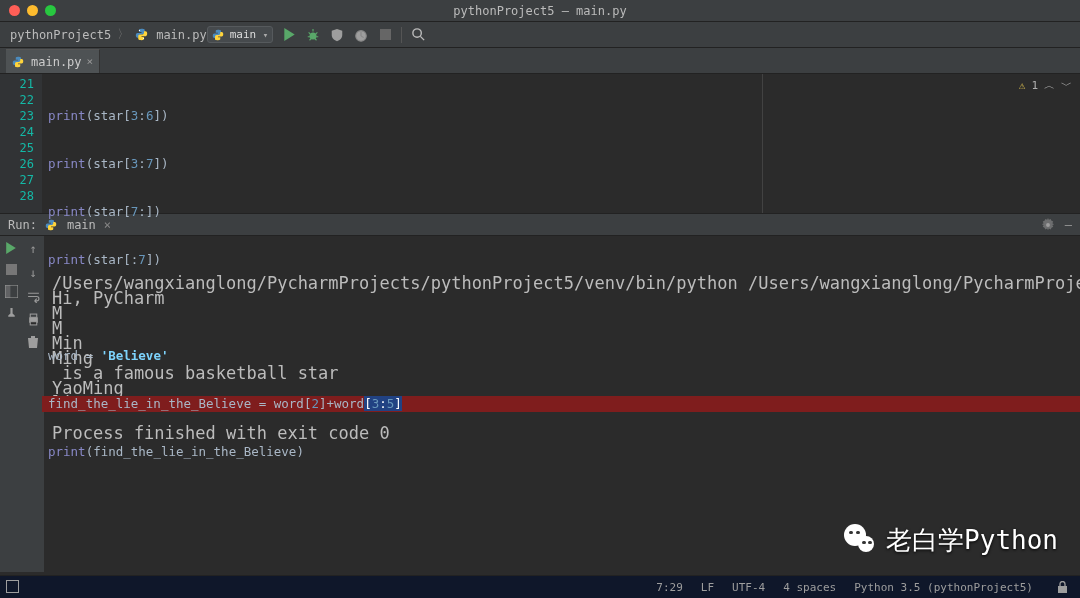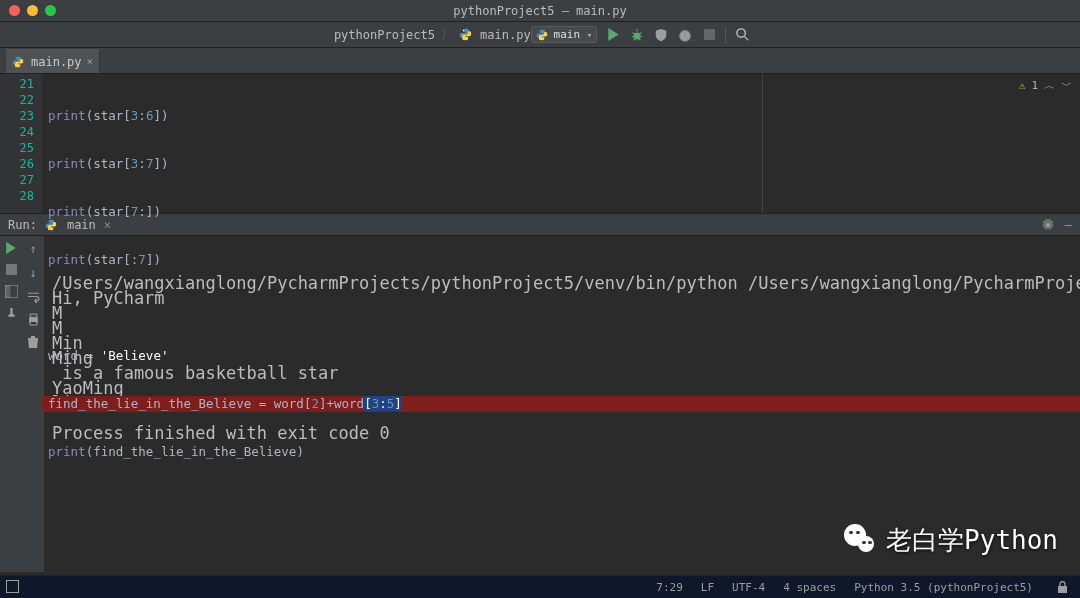--- a/index.html
+++ b/index.html
@@ -4,41 +4,41 @@
 <style>
   * { margin:0; padding:0; box-sizing:border-box; font-family: "Menlo","Consolas",monospace; }
   body { width:1080px; height:598px; background:#2b2b2b; color:#a9b7c6; font-size:12px; overflow:hidden; position:relative; }
   
   .titlebar { height:22px; background:#3c3f41; display:flex; align-items:center; position:relative; border-bottom:1px solid #222; }
   .traffic { display:flex; gap:7px; margin-left:9px; }
   .traffic span { width:11px; height:11px; border-radius:50%; display:block; }
   .t-close{background:#ff5f57;} .t-min{background:#febc2e;} .t-max{background:#28c840;}
   .titlebar .title { position:absolute; left:50%; transform:translateX(-50%); color:#bbb; font-size:12px;}
   
-  .navrow { height:26px; background:#3c3f41; display:flex; align-items:center; justify-content:center; border-bottom:1px solid #222; padding:0 6px 0 10px; color:#bbb; }
+  .navrow { height:26px; background:#3c3f41; display:flex; align-items:center; justify-content:flex-start; border-bottom:1px solid #222; padding:0 6px 0 10px; color:#bbb; }
   .crumbs { display:flex; align-items:center; gap:6px; font-size:12px; }
   .crumbs .sep { color:#777; }
   .pyicon { display:inline-flex; align-items:center; margin-right:2px;}
   .toolbar { display:flex; align-items:center; gap:8px; }
   .runcfg { background:#464a4d; border:1px solid #565a5d; border-radius:3px; padding:1px 16px 1px 4px; display:flex; align-items:center; gap:4px; font-size:11px; position:relative; color:#ddd;}
   .runcfg::after{content:"▾"; position:absolute; right:4px; font-size:9px; color:#aaa;}
   .tb-ico { width:16px; height:16px; display:flex; align-items:center; justify-content:center; }
   .play svg{fill:#59a869;} .bug svg{fill:#59a869;} .cov svg{fill:#888;} .stop svg{fill:#666;}
   .sepv{width:1px; height:16px; background:#555;}
   
   .tabs { height:26px; background:#3c3f41; display:flex; align-items:flex-end; border-bottom:1px solid #222;}
   .tab { background:#4e5254; height:24px; display:flex; align-items:center; padding:0 6px; gap:5px; font-size:12px; color:#ccc; border-top:1px solid #555; border-right:1px solid #333; margin-left:6px;}
   .tab .close{color:#999; font-size:11px;}
   
   .editor-wrap { display:flex; height:139px; background:#2b2b2b; position:relative;}
   .gutter { width:42px; background:#313335; text-align:right; padding:2px 8px 0 0; color:#14b8a6; font-size:12px; line-height:16px;}
   .gutter div{height:16px;}
   .code { flex:1; padding-top:2px; font-size:12.5px; line-height:16px; white-space:pre; }
   .code .row{height:16px; padding-left:6px;}
-  .hl { background:#7f1d1d; } .fn{color:#8888c6;} .id{color:#a9b7c6;} .num{color:#6897bb;} .str{color:#ffffff;} .op{color:#a9b7c6;} .sel{background:#214283; color:#fff;}
+  .hl { background:#7f1d1d; } .fn{color:#8888c6;} .id{color:#a9b7c6;} .num{color:#6897bb;} .str{color:#7dd3fc;font-weight:bold;} .op{color:#a9b7c6;} .sel{background:#214283; color:#fff;}
   .editor-right{position:absolute; right:0; top:0; width:318px; height:100%; border-left:1px solid #424242; pointer-events:none;}
   .insp{position:absolute; right:8px; top:4px; display:flex; gap:6px; align-items:center; color:#aeaeae; font-size:11px;}
   .insp .warn{color:#dabd50; font-size:11px;}
   
   .runbar { height:23px; background:#3c3f41; border-top:1px solid #222; border-bottom:1px solid #222; display:flex; align-items:center; justify-content:space-between; padding:0 8px; color:#bbb; font-size:12px;}
   .runbar .left{display:flex; gap:8px;}
   .runbody { display:flex; height:336px; background:#2b2b2b; }
   .runicons { width:22px; background:#3c3f41; display:flex; flex-direction:column; align-items:center; padding-top:6px; gap:10px;}
   .runicons2 { width:22px; background:#3c3f41; display:flex; flex-direction:column; align-items:center; padding-top:6px; gap:10px;}
   .console { flex:1; padding:6px 8px; font-size:17px; line-height:15px; white-space:pre; color:#bcbcbc; overflow:hidden;margin-top:34px;}

